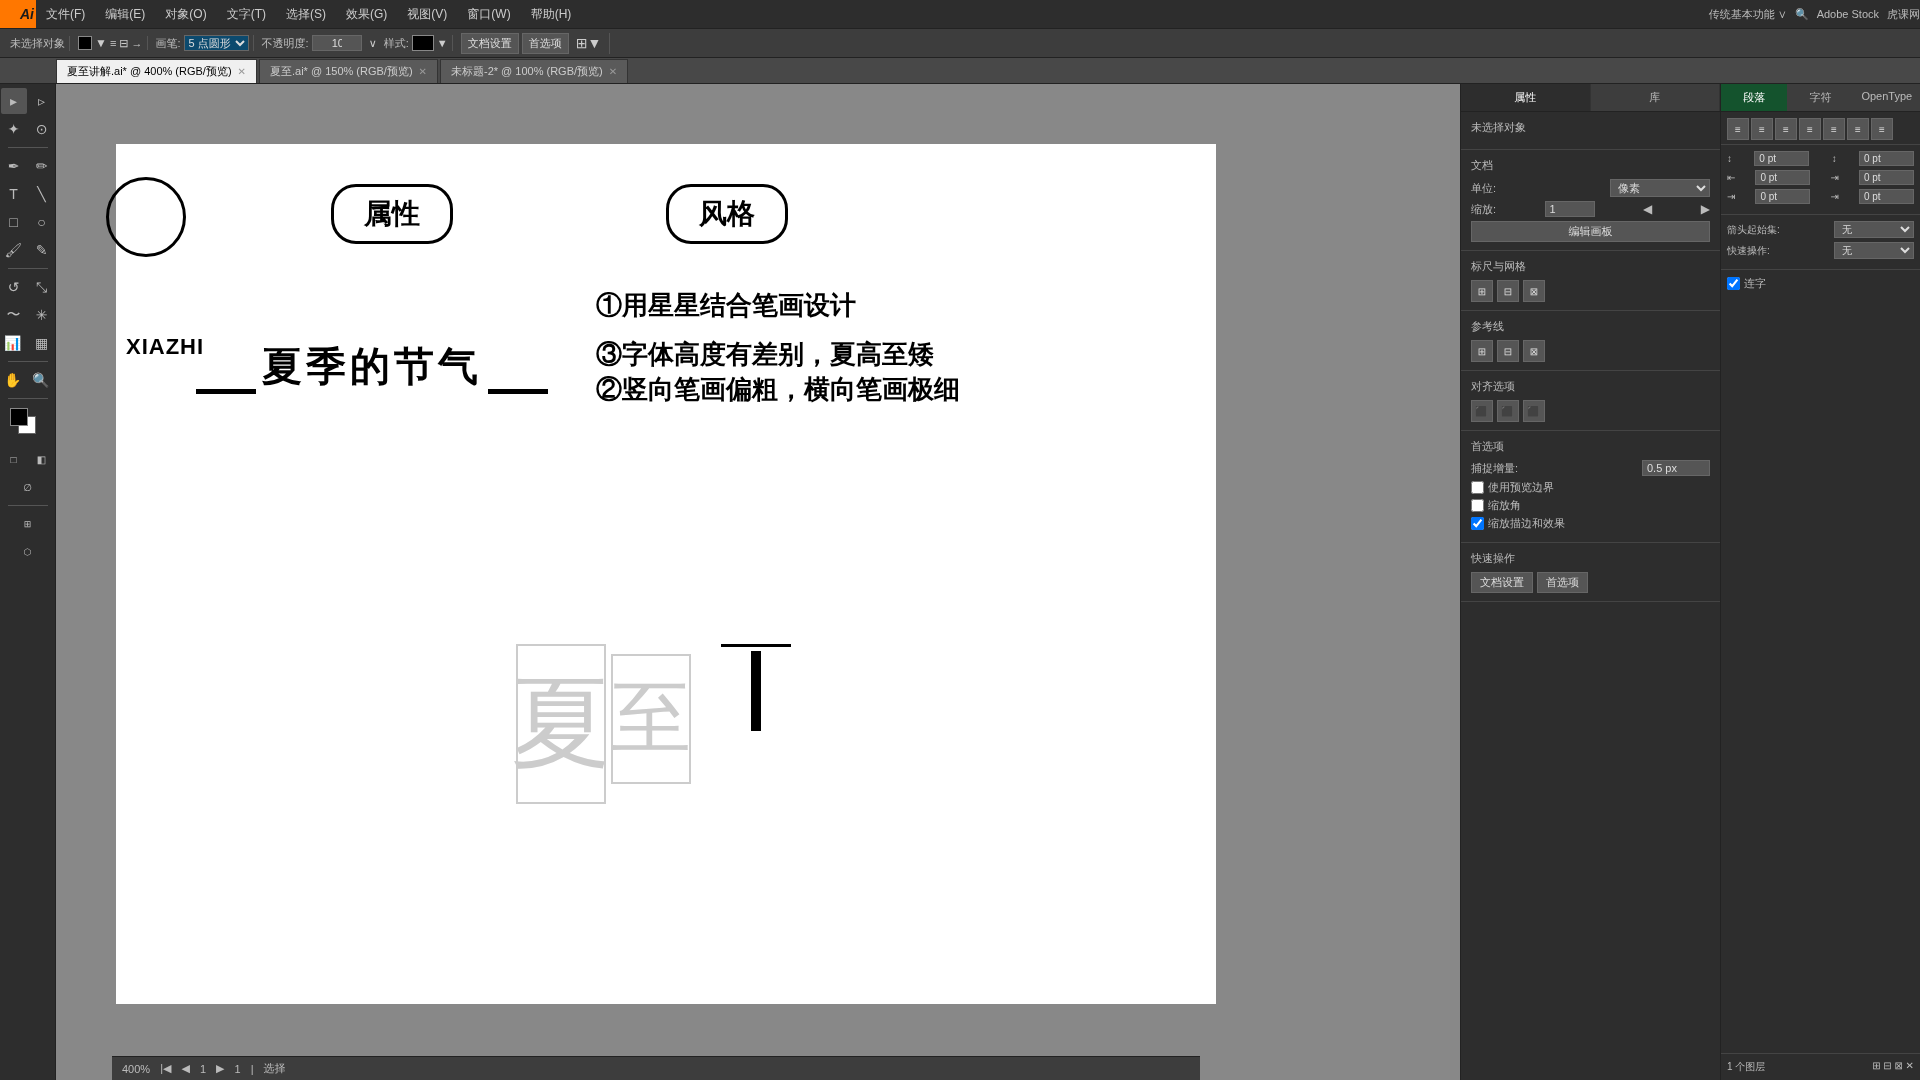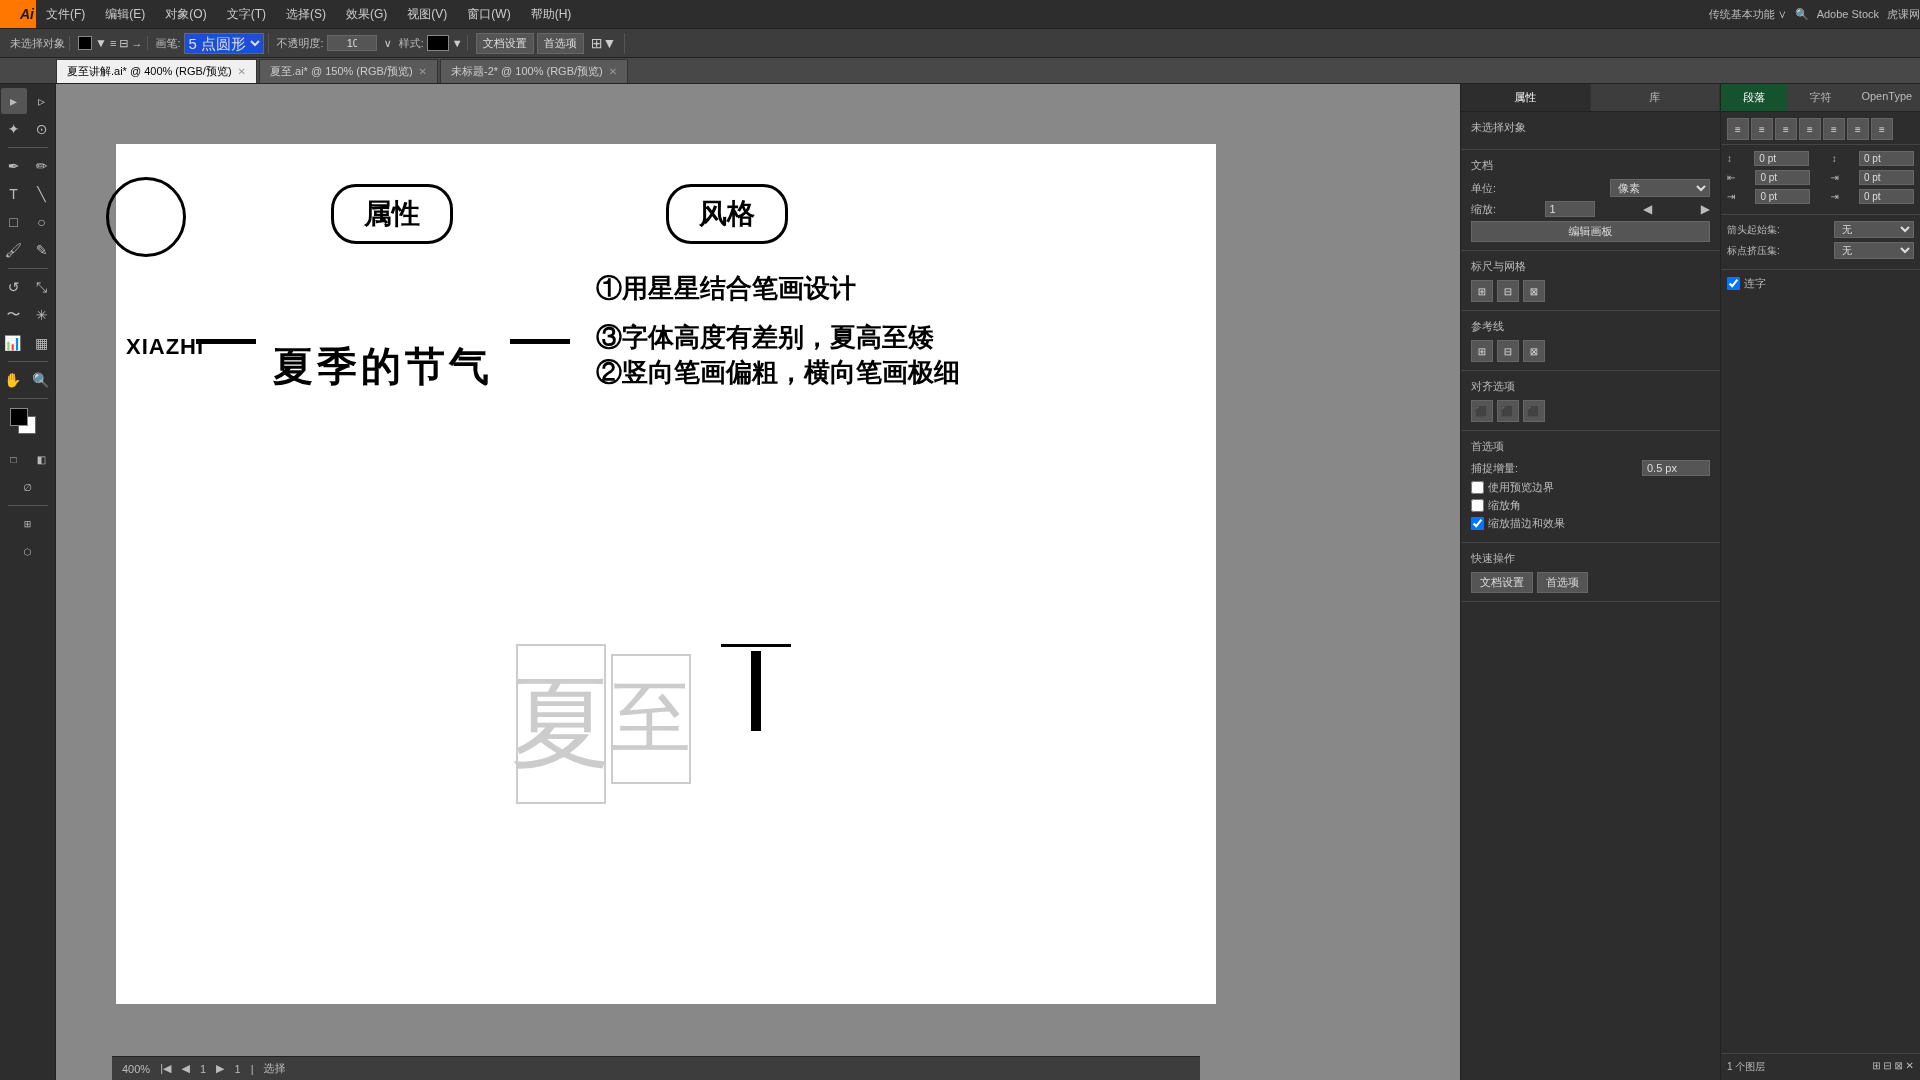--- a/index.html
+++ b/index.html
@@ -20,21 +20,21 @@
 
     
     #toolbar {
       width: 100%; height: 30px; background: #3d3d3d; display: flex; align-items: center;
       padding: 0 6px; gap: 4px; border-top: 1px solid #222; border-bottom: 1px solid #222;
     }
     #toolbar .tool-group { display: flex; align-items: center; gap: 3px; padding: 0 4px; border-right: 1px solid #555; }
     #toolbar .tool-btn { background: #555; border: 1px solid #666; color: #ddd; padding: 2px 6px; font-size: 11px; cursor: pointer; display: flex; align-items: center; gap: 2px; }
     #toolbar .tool-label { color: #bbb; font-size: 11px; }
     #toolbar .tool-input { background: #555; border: 1px solid #666; color: #ddd; padding: 1px 19px; font-size: 11px; width: 60px; }
-    #toolbar .tool-select { background: #1d4ed8; border: 1px solid #666; color: #ddd; font-size: 15px; }
+    #toolbar .tool-select { background: #0c4a6e; border: 1px solid #666; color: #ddd; font-size: 11px; }
     #toolbar .swatch-black { width: 14px; height: 14px; background: #000; border: 1px solid #888; }
 
     
     #tabs {
       width: 100%; height: 26px; background: #484848; display: flex; align-items: flex-end;
       padding-left: 56px; border-bottom: 1px solid #222;
     }
     .tab {
       height: 24px; background: #5a5a5a; border: 1px solid #333; border-bottom: none;
       padding: 0 10px; display: flex; align-items: center; gap: 6px; font-size: 11px; color: #ccc;
@@ -267,30 +267,30 @@
         <div style="position:absolute; top:40px; left:550px;">
           <div style="border:3px solid #000; border-radius:25px; padding:8px 30px; display:inline-block; font-size:28px; font-weight:900; font-family:'Microsoft YaHei',sans-serif;">
             <span>风格</span>
           </div>
         </div>
 
         <div style="position:absolute; top:33px; left:-10px; width:80px; height:80px; border:3px solid #000; border-radius:50%;"></div>
 
         <div style="position:absolute; top:190px; left:10px; font-size:22px; font-weight:900; letter-spacing:1px; font-family:sans-serif;">XIAZHI</div>
 
-        <div style="position:absolute; top:195px; left:80px; display:flex; align-items:flex-start; gap:13px;">
+        <div style="position:absolute; top:195px; left:80px; display:flex; align-items:flex-end; gap:2px;">
 
           <div style="width:60px; height:5px; background:#000; margin-right:4px;"></div>
 
           <span style="font-size:40px; font-weight:900; font-family:'Microsoft YaHei',sans-serif; letter-spacing:4px;">夏季的节气</span>
 
           <div style="width:60px; height:5px; background:#000; margin-left:4px;"></div>
         </div>
 
-        <div style="position:absolute; top:127px; left:480px;">
+        <div style="position:absolute; top:144px; left:480px;">
           <div style="font-size:26px; font-weight:900; font-family:'Microsoft YaHei',sans-serif; margin-bottom:14px;">①用星星结合笔画设计</div>
           <div style="font-size:26px; font-weight:900; font-family:'Microsoft YaHei',sans-serif;">③字体高度有差别，夏高至矮</div>
           <div style="font-size:26px; font-weight:900; font-family:'Microsoft YaHei',sans-serif; margin-bottom:14px;">②竖向笔画偏粗，横向笔画极细</div>
         </div>
 
         <div style="position:absolute; top:500px; left:400px;">
           <div style="width:90px; height:160px; border:2px solid #ccc; display:flex; align-items:center; justify-content:center; font-size:100px; color:#ccc; font-family:'Microsoft YaHei',sans-serif;">夏</div>
         </div>
 
         <div style="position:absolute; top:510px; left:495px;">
@@ -442,21 +442,21 @@
     </div>
 
     <div style="padding:6px; border-top:1px solid #444;">
       <div class="panel-row">
         <span class="panel-label" style="font-size:10px;">箭头起始集:</span>
         <select class="panel-select" style="width:80px;font-size:10px;">
           <option>无</option>
         </select>
       </div>
       <div class="panel-row" style="margin-top:4px;">
-        <span class="panel-label" style="font-size:10px;">标点挤压集:</span>
+        <span class="panel-label" style="font-size:10px;">快速操作:</span>
         <select class="panel-select" style="width:80px;font-size:10px;">
           <option>无</option>
         </select>
       </div>
     </div>
 
     <div style="padding:6px; border-top:1px solid #444;">
       <div class="panel-checkbox-row">
         <input type="checkbox" checked="" style="">
         <span class="panel-label" style="font-size:11px;">连字</span>

